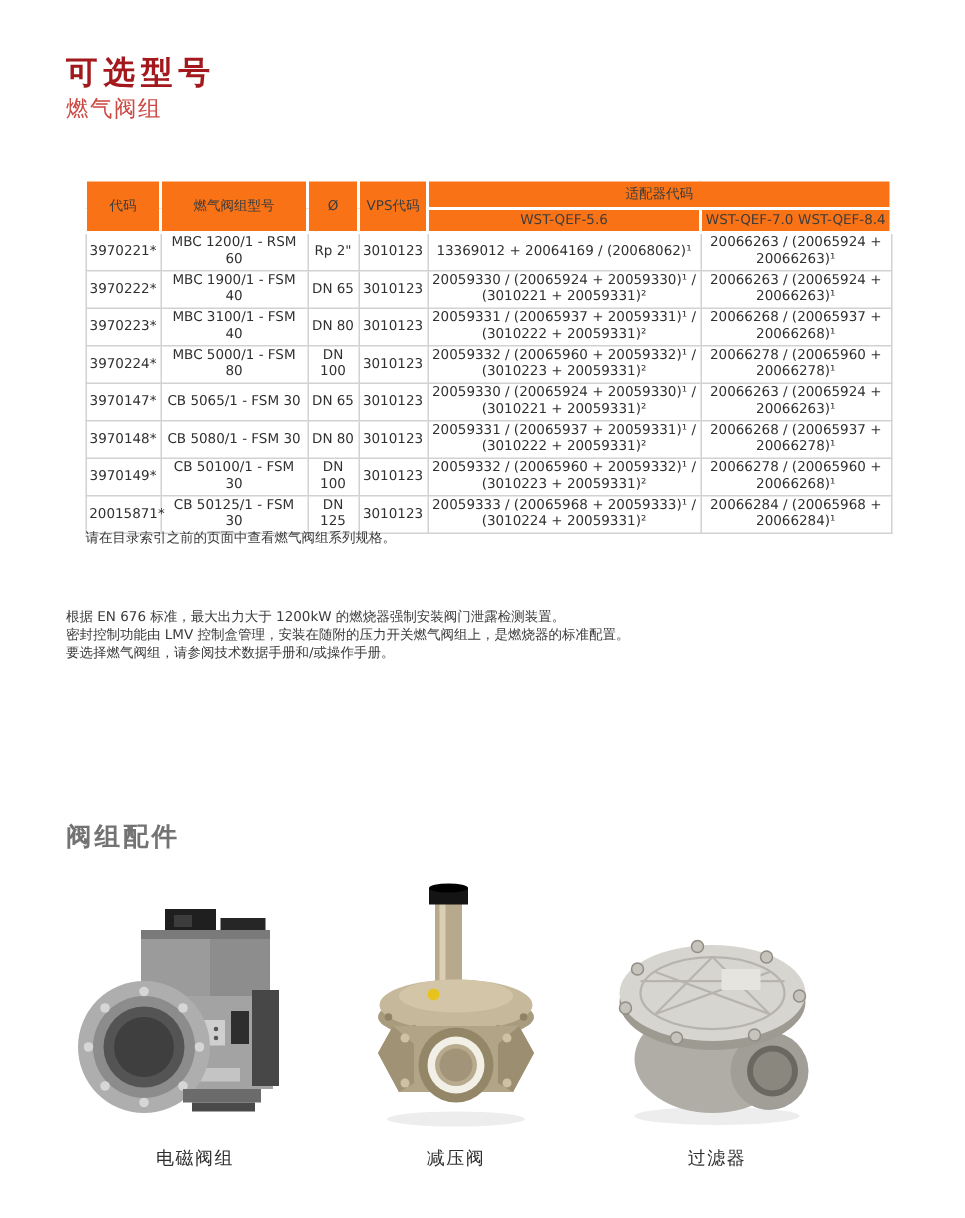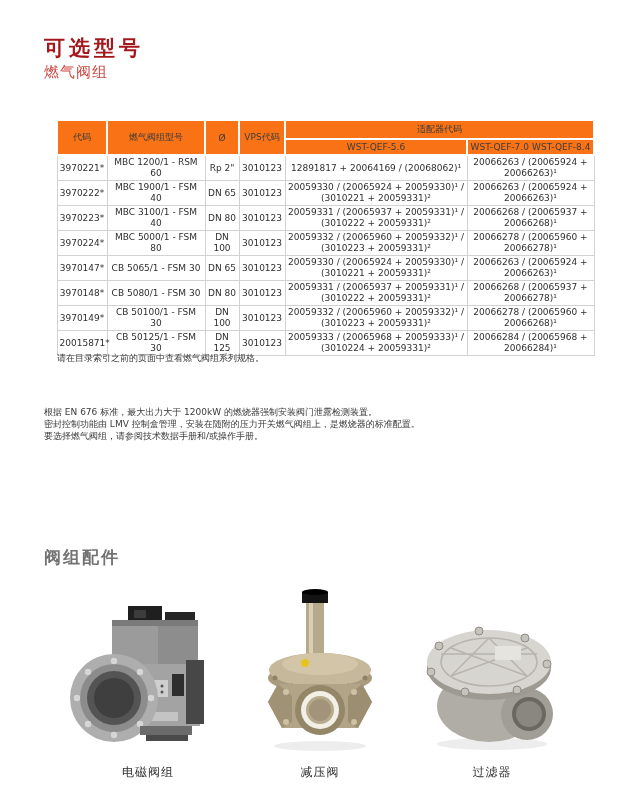--- a/index.html
+++ b/index.html
@@ -37,22 +37,22 @@
     text-align:center;vertical-align:middle;
     padding:1px 2px;line-height:1.2;height:22px;
   }
 
   
   .spec-note{position:absolute;left:57px;top:352px;font-size:9px;color:#3a3a3a;}
   .notes{position:absolute;left:44px;top:406px;font-size:9px;color:#3a3a3a;line-height:12px;}
 
   
   .products{
-    position:absolute;left:62px;top:586px;width:520px;
-    display:flex;justify-content:flex-start;
+    position:absolute;left:44px;top:586px;width:520px;
+    display:flex;justify-content:space-between;
   }
   .product{width:172px;display:flex;flex-direction:column;align-items:center;}
   .product .photo{height:168px;display:flex;align-items:flex-end;justify-content:center;}
   .product .plabel{margin-top:10px;font-size:12px;color:#2f2f2f;letter-spacing:1px;}
 </style>
 </head>
 <body>
 
 <div class="page">
 
@@ -86,21 +86,21 @@
             </span>
           </th>
         </tr>
       </thead>
       <tbody>
         <tr>
           <td>3970221*</td>
           <td>MBC 1200/1 - RSM 60</td>
           <td>Rp 2"</td>
           <td>3010123</td>
-          <td>12891817 + 20064169 / (20068062)¹</td>
+          <td>13369012 + 20064169 / (20068062)¹</td>
           <td>20066263 / (20065924 + 20066263)¹</td>
         </tr>
         <tr>
           <td>3970222*</td>
           <td>MBC 1900/1 - FSM 40</td>
           <td>DN 65</td>
           <td>3010123</td>
           <td>20059330 / (20065924 + 20059330)¹ / (3010221 + 20059331)²</td>
           <td>20066263 / (20065924 + 20066263)¹</td>
         </tr>

